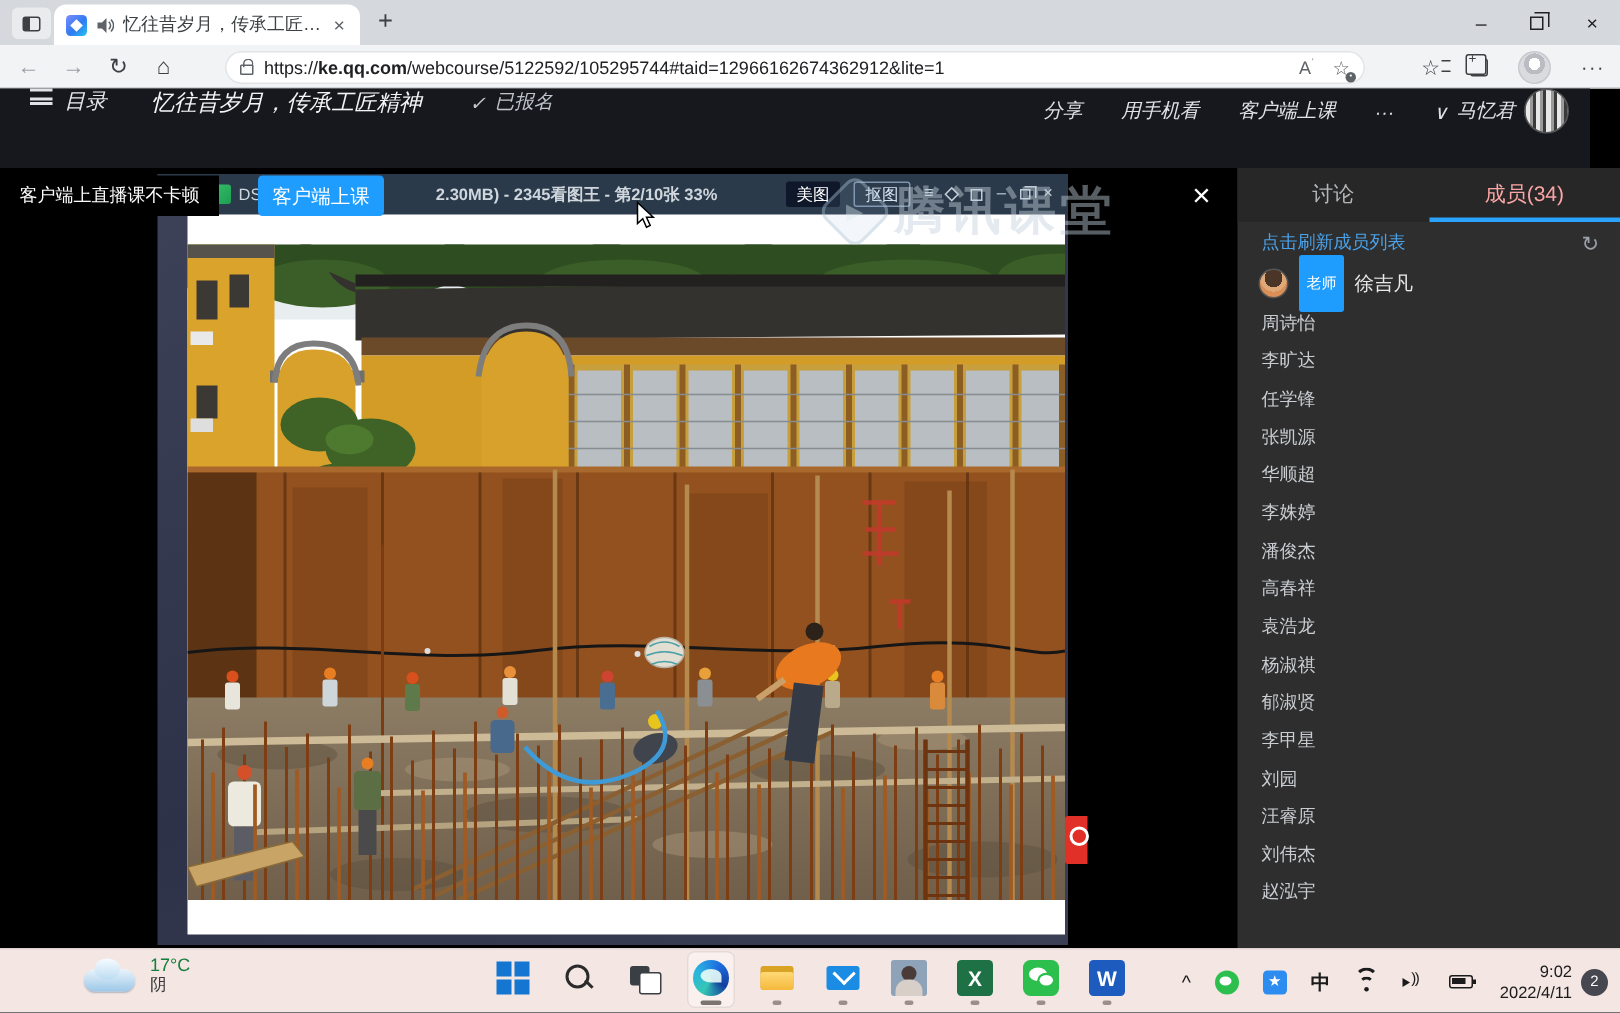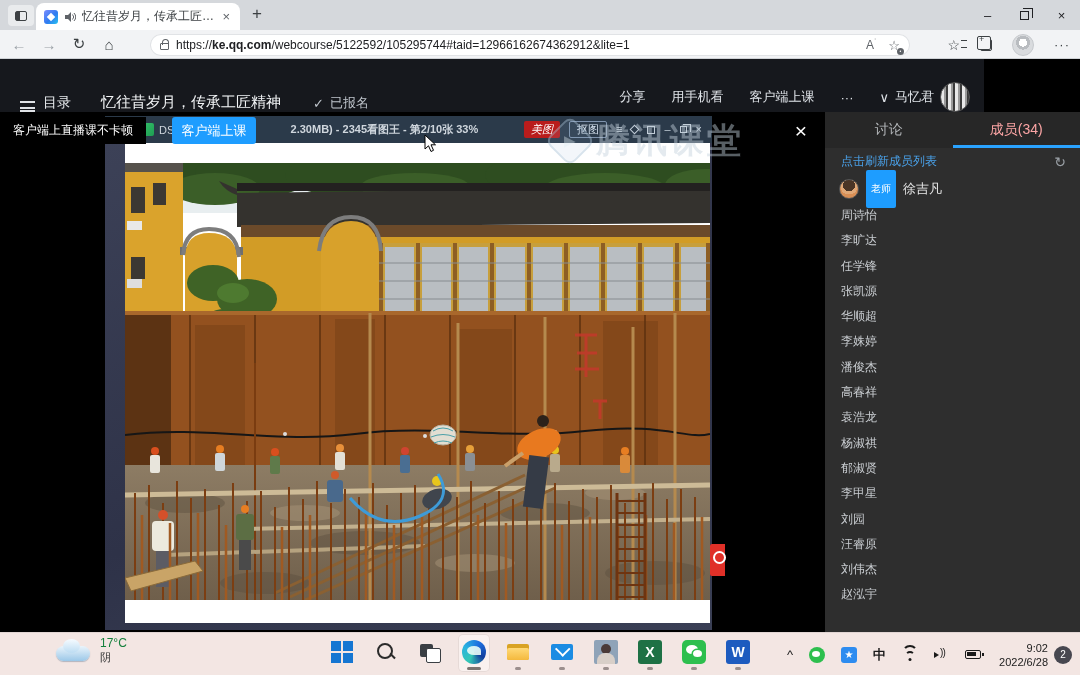--- a/index.html
+++ b/index.html
@@ -39,42 +39,42 @@
   .toolbar-right { position:absolute; right:10px; top:0; height:29px; display:flex; align-items:center; gap:20px; }
   .fav-ic { font-size:14px; color:#3c4043; position:relative; cursor:pointer; }
   .fav-ic .lines { position:absolute; right:-7px; top:3px; width:6px; height:8px; border-top:1.2px solid #3c4043; border-bottom:1.2px solid #3c4043; }
   .coll-ic { width:12px; height:12px; border:1.4px solid #3c4043; border-radius:2px; position:relative; cursor:pointer; }
   .coll-ic::before { content:""; position:absolute; left:-4px; top:-4px; width:12px; height:12px; border:1.4px solid #3c4043; border-radius:2px; background:#f2f3f5; }
   .coll-ic::after { content:"+"; position:absolute; left:-2px; top:-6px; font-size:9px; color:#3c4043; }
   .avatar-browser { width:22px; height:22px; border-radius:50%; background:radial-gradient(circle at 50% 38%, #fff 0 4px, #b9bcc0 4px 7px, #d9dbde 7px); border:1px solid #c6c9cd; cursor:pointer; }
   .dots { font-size:13px; color:#3c4043; letter-spacing:1px; cursor:pointer; }
 
   
-  .course-header { position:absolute; left:0; top:59px; width:984px; height:53px; background:#16181d; display:flex; align-items:flex-end; color:#e6e9ec; }
+  .course-header { position:absolute; left:0; top:59px; width:1060px; height:53px; background:#16181d; display:flex; align-items:flex-start; color:#e6e9ec;font-style:italic; }
   .hamburger { width:15px; height:11px; border-top:2px solid #dfe2e6; border-bottom:2px solid #dfe2e6; position:relative; margin:0 8px 0 20px; }
   .hamburger::before { content:""; position:absolute; left:0; top:3.5px; width:100%; height:2px; background:#dfe2e6; }
   .menu-label { font-size:14px; cursor:pointer; }
   .course-title { font-size:15px; color:#f2f4f6; margin-left:30px; font-weight:500; }
   .enrolled { display:flex; align-items:center; gap:6px; margin-left:32px; color:#bfc5cc; font-size:13px; }
   .header-right { position:absolute; right:14px; display:flex; align-items:center; gap:26px; font-size:13px; color:#dfe3e8; }
   .header-right .link { cursor:pointer; }
   .user-chip { display:flex; align-items:center; gap:6px; cursor:pointer; }
   .avatar-user { width:30px; height:30px; border-radius:50%; background:repeating-linear-gradient(90deg,#e8e8e8 0 3px,#9a9a9a 3px 5px,#3a3a3a 5px 7px); border:1px solid #555; }
 
   
   .main { position:absolute; left:0; top:112px; width:1080px; height:520px; }
   .video-area { position:absolute; left:0; top:0; width:825px; height:520px; background:#000; overflow:hidden; }
 
   .viewer { position:absolute; left:105px; top:4px; width:607px; height:514px; background:linear-gradient(160deg,#3d4258,#2e3248 60%,#3a3f55); }
   .viewer-titlebar { position:absolute; left:0; top:0; width:100%; height:27px; background:#2b3a4a; display:flex; align-items:center; color:#cfd6dd; font-size:11px; }
   .vt-appicon { width:13px; height:13px; margin-left:36px; margin-right:5px; background:linear-gradient(135deg,#35c06a,#1e9e53); border-radius:2px; flex:0 0 auto; }
   .vt-right-text { margin-left:90px; white-space:nowrap;font-weight:bold; }
   .vt-controls { position:absolute; right:10px; top:0; height:27px; display:flex; align-items:center; gap:9px; }
   .vt-btn { height:17px; padding:0 7px; font-size:11px; border-radius:2px; display:flex; align-items:center; cursor:pointer; }
-  .vt-btn.filled { background:#b91c1c; color:#fff;font-style:italic; }
+  .vt-btn.filled { background:#0f172a; color:#fff; }
   .vt-btn.outline { border:1px solid #7f93ad; color:#d7e2ef; }
   .vt-ic { color:#c2cdd8; font-size:11px; cursor:pointer; line-height:27px; }
   .vt-diamond { width:7px; height:7px; border:1.2px solid #c2cdd8; transform:rotate(45deg); cursor:pointer; }
   .vt-expand { width:8px; height:8px; border:1.2px solid #c2cdd8; position:relative; cursor:pointer; }
   .vt-restore { width:7px; height:7px; border:1.2px solid #c2cdd8; position:relative; cursor:pointer; }
   .vt-restore::before { content:""; position:absolute; left:2px; top:-3.5px; width:7px; height:7px; border:1.2px solid #c2cdd8; border-bottom:none; border-left:none; }
 
   .viewer-content { position:absolute; left:20px; top:27px; width:585px; height:480px; background:#fff; }
   .photo { position:absolute; left:0; top:20px; width:585px; height:437px; display:block; }
 
@@ -591,18 +591,18 @@
           </span>
         </span>
       <span class="tray-ic">
           <span class="speaker"></span>
         </span>
       <span class="tray-ic">
           <span class="battery"></span>
         </span>
       <span class="clock">
         <span>9:02</span><br>
-        <span>2022/6/28</span>
+        <span>2022/4/11</span>
       </span>
       <span class="notif-badge">2</span>
     </div>
   </div>
 </div>
 
 </body></html>

